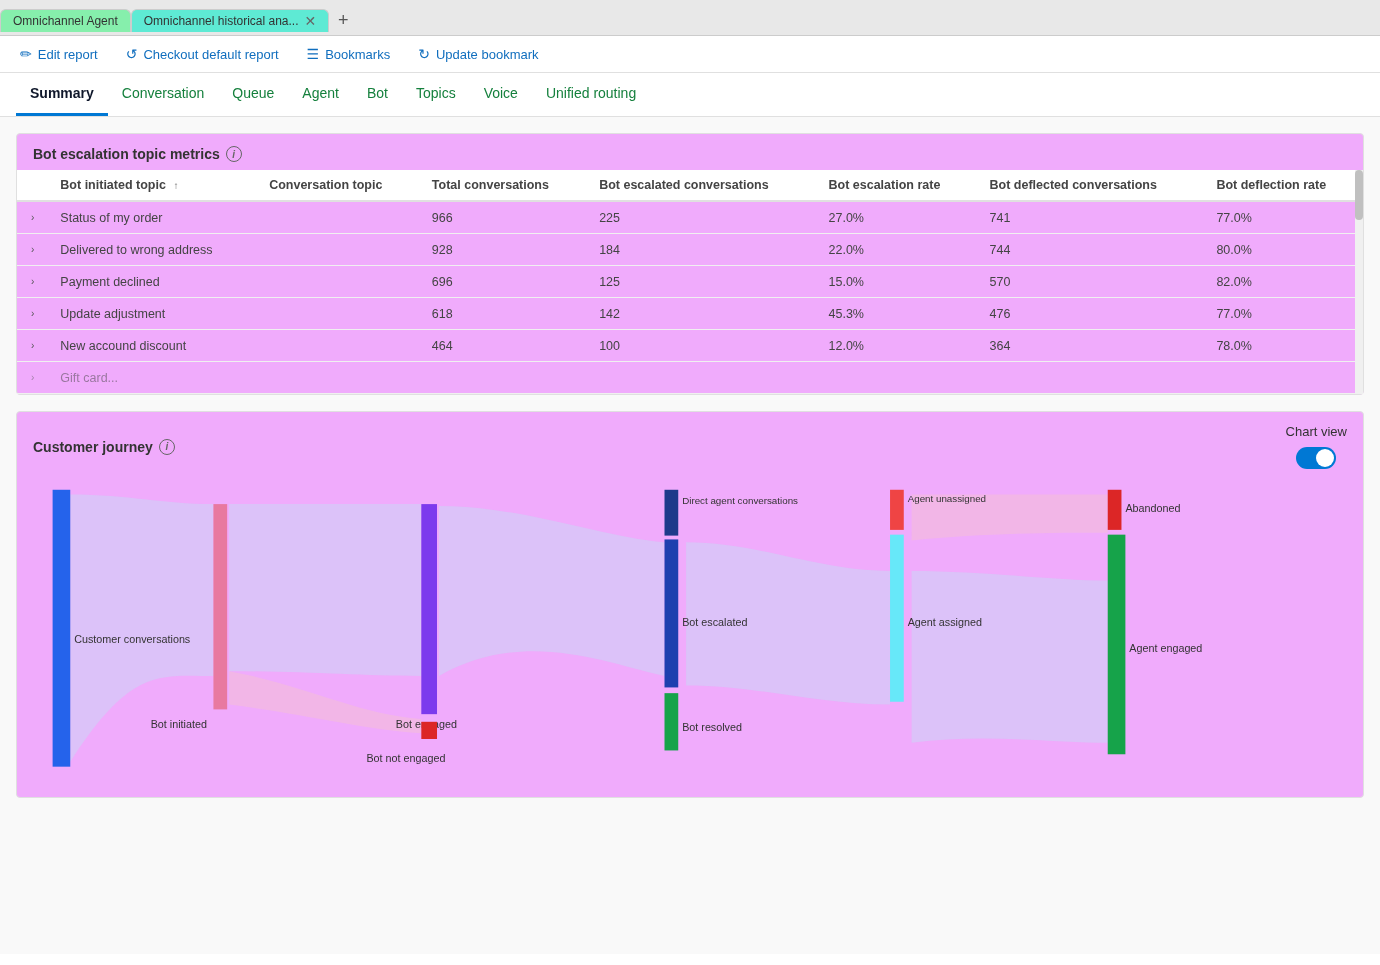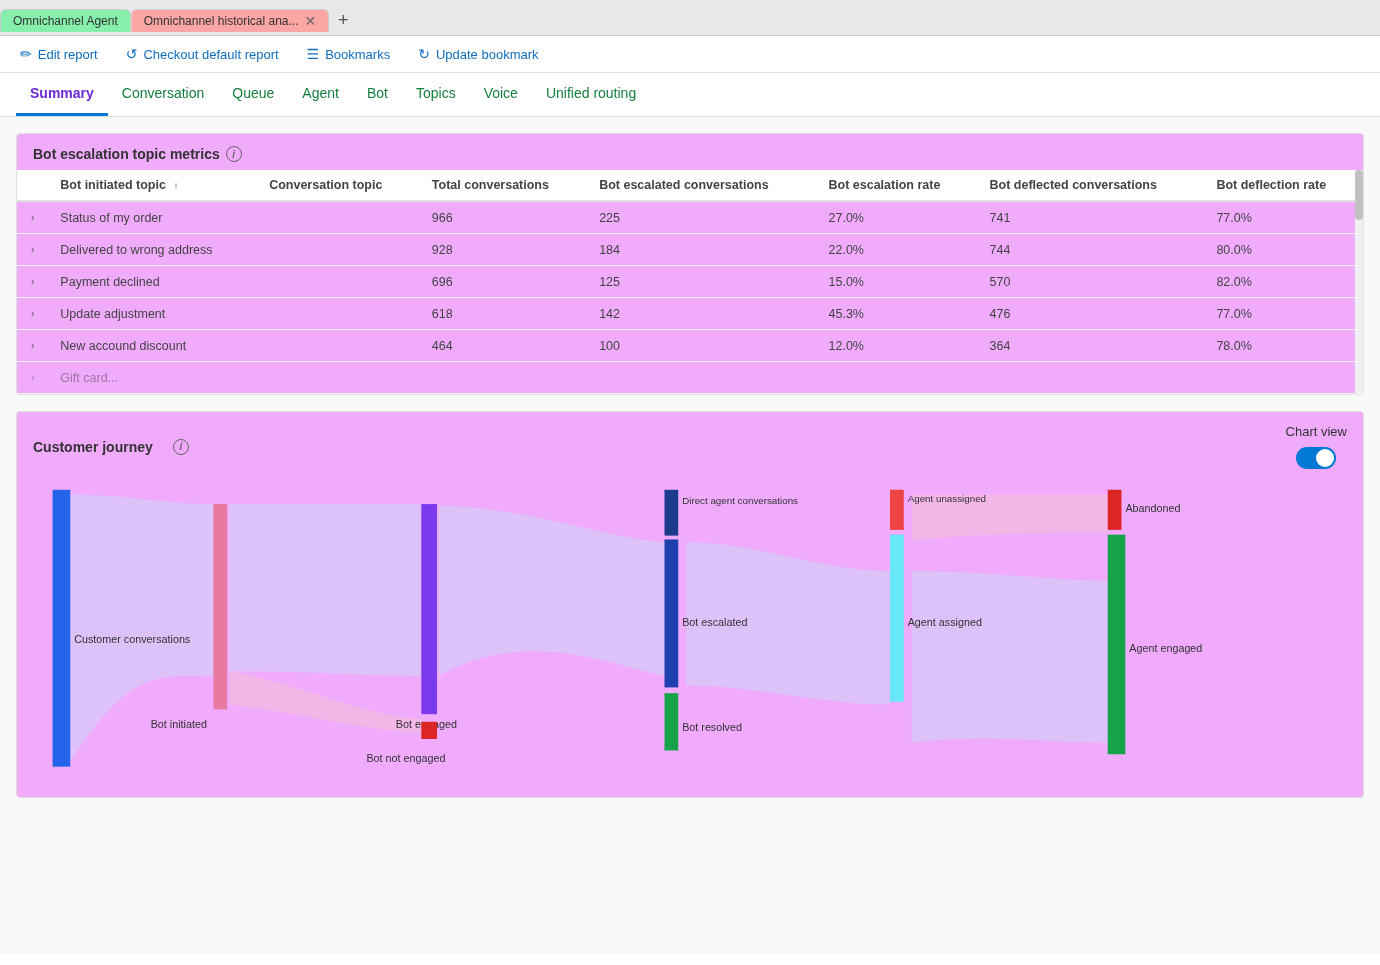--- a/index.html
+++ b/index.html
@@ -21,21 +21,21 @@
       background: #86efac;
       border: 1px solid #ccc;
       border-bottom: none;
       border-radius: 6px 6px 0 0;
       font-size: 12px;
       cursor: pointer;
       max-width: 200px;
       gap: 6px;
     }
     .tab.active {
-      background: #fca5a5;
+      background: #5eead4;
       z-index: 1;
     }
     .tab-close {
       font-size: 14px;
       color: #666;
       cursor: pointer;
       line-height: 1;
     }
     .tab-new {
       width: 28px;
@@ -82,21 +82,21 @@
     .nav-tab {
       padding: 12px 14px;
       font-size: 14px;
       cursor: pointer;
       color: #15803d;
       border-bottom: 3px solid transparent;
       font-weight: 400;
       white-space: nowrap;
     }
     .nav-tab.active {
-      color: #6d28d9;
+      color: #0f172a;
       border-bottom: 3px solid #0078d4;
       font-weight: 600;
     }
 
     
     .main-content {
       padding: 16px;
       height: calc(965px - 36px - 44px - 48px);
       overflow-y: auto;
       background: #f9f9f9;
@@ -180,21 +180,21 @@
       align-items: center;
       justify-content: space-between;
       padding: 12px 16px 8px;
     }
     .journey-title {
       font-size: 14px;
       font-weight: 600;
       color: #333;
       display: flex;
       align-items: center;
-      gap: 20px;
+      gap: 6px;
     }
     .chart-view-toggle {
       display: flex;
       align-items: center;
       gap: 8px;
       font-size: 13px;
       flex-direction: column;
     }
     .toggle-switch {
       width: 40px;

